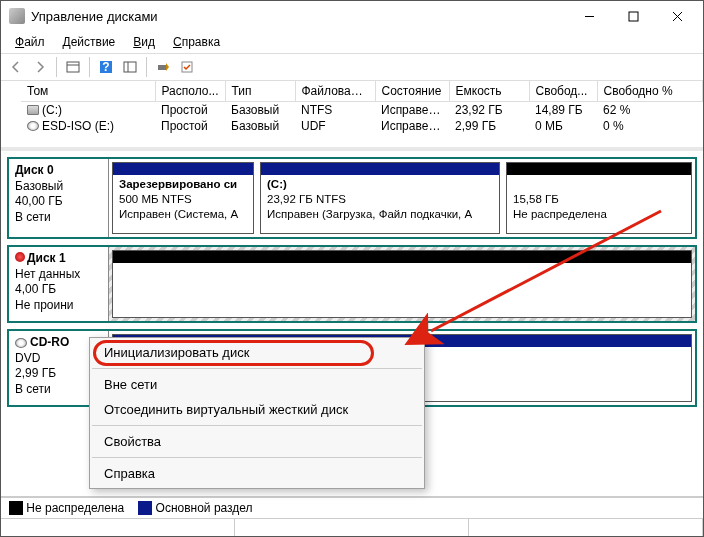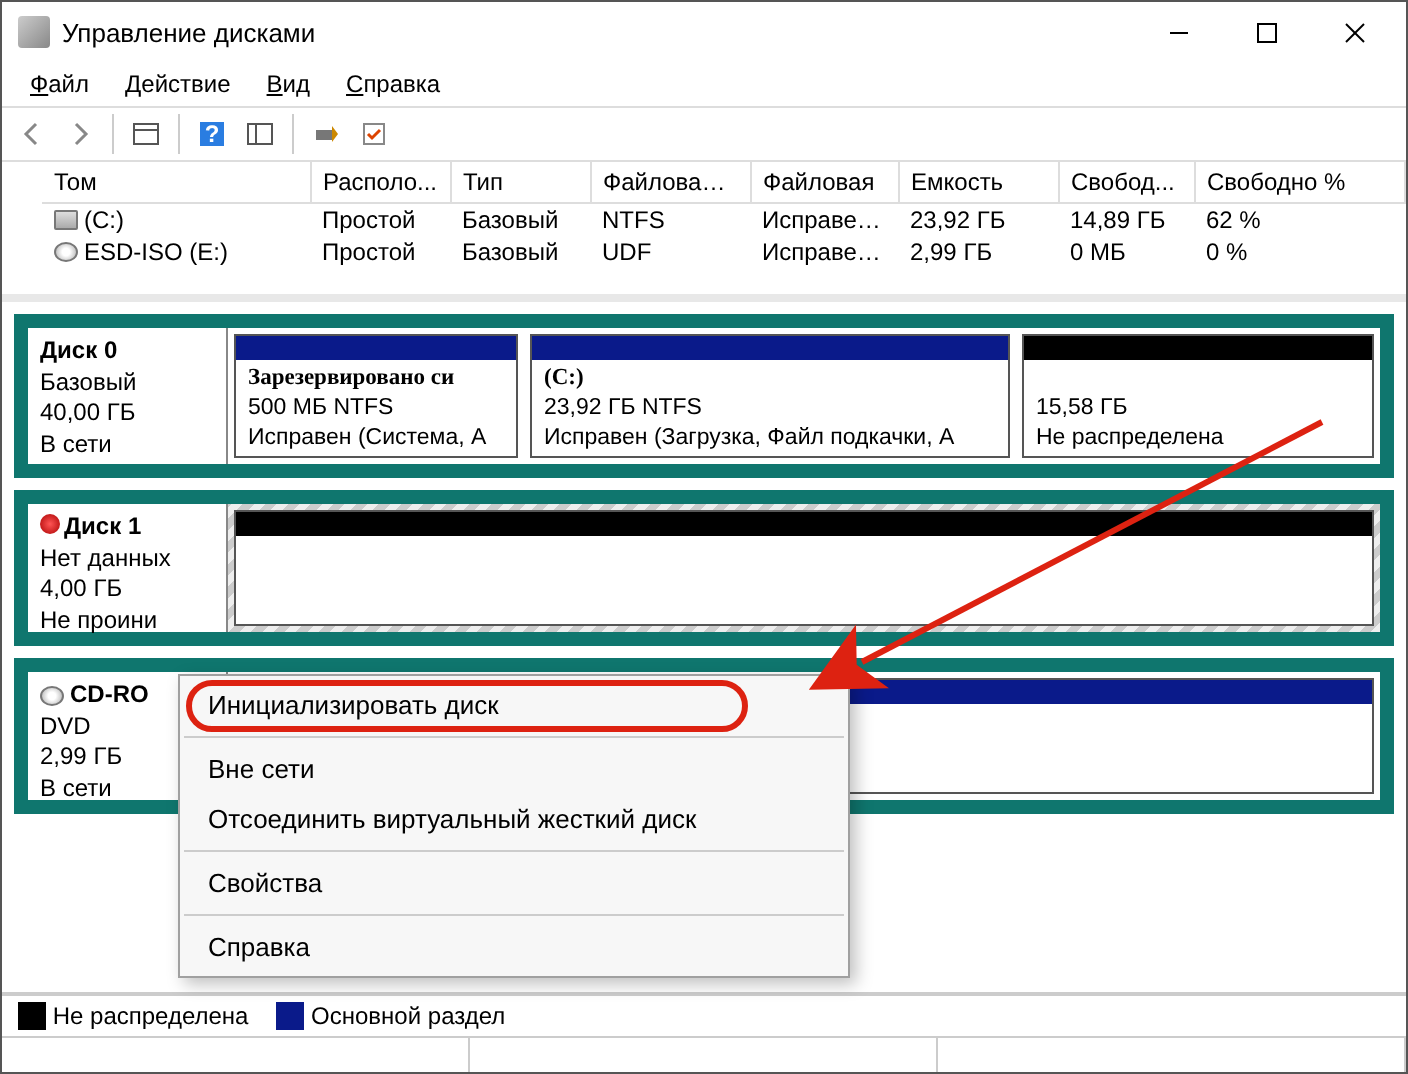--- a/index.html
+++ b/index.html
@@ -17,29 +17,29 @@
 .tb-btn { width: 22px; height: 22px; display: flex; align-items: center; justify-content: center; border: 1px solid transparent; }
 .tb-sep { width: 1px; height: 20px; background: #ccc; margin: 0 3px; }
 .tb-btn svg { width: 16px; height: 16px; }
 .top-pane { height: 70px; border-bottom: 4px solid #e8e8e8; overflow: hidden; padding-left: 20px; }
 table { border-collapse: collapse; width: 100%; table-layout: fixed; }
 th { text-align: left; font-weight: normal; padding: 2px 6px; border-right: 1px solid #ddd; background: #fff; border-bottom: 1px solid #ddd; height: 20px; overflow: hidden; white-space: nowrap; text-overflow: ellipsis; }
 td { padding: 1px 6px; white-space: nowrap; overflow: hidden; text-overflow: ellipsis; height: 16px; }
 .vol-icon { display: inline-block; width: 12px; height: 10px; background: linear-gradient(#ddd,#aaa); border: 1px solid #777; border-radius: 1px; margin-right: 3px; vertical-align: middle; }
 .vol-icon.cd { background: radial-gradient(circle,#fff 30%,#aaa); border-radius: 50%; }
 .bottom-pane { position: relative; }
-.disk-row { display: flex; margin: 6px; border: 7px solid #0f766e; height: 82px; justify-content: flex-end; }
+.disk-row { display: flex; margin: 6px; border: 2px solid #0f766e; height: 82px; justify-content: flex-end; }
 .disk-head { width: 100px; padding: 4px 6px; border-right: 1px solid #888; background: #fff; }
 .disk-head .dname { font-weight: bold; }
 .disk-head div { line-height: 1.3; }
 .part { border: 1px solid #555; margin: 3px; position: relative; padding: 0; background: #fff; flex: 0 0 auto; }
 .part-bar { height: 12px; background: #0a1a8a; }
 .part-bar.unalloc { background: #000; }
 .part-body { padding: 2px 6px; }
-.part-body .pname { font-weight: bold; font-family: Liberation Serif, serif; }
+.part-body .pname { font-weight: bold; }
 .part-body div { white-space: nowrap; overflow: hidden; text-overflow: ellipsis; font-size: 11.5px; line-height: 1.3; }
 .hatch { background: repeating-linear-gradient(135deg,#eee 0,#eee 4px,#ccc 4px,#ccc 8px); }
 .legend { position: absolute; bottom: 18px; left: 0; right: 0; height: 22px; border-top: 2px solid #ccc; display: flex; align-items: center; padding: 0 8px; gap: 14px; background: #fff; }
 .leg-sw { width: 14px; height: 14px; display: inline-block; vertical-align: middle; }
 .statusbar { position: absolute; bottom: 0; left: 0; right: 0; height: 18px; border-top: 1px solid #ccc; display: flex; }
 .statusbar .cell { border-right: 1px solid #ccc; flex: 1; }
 .context-menu { position: absolute; left: 88px; top: 336px; width: 336px; background: #f7f7f7; border: 1px solid #a0a0a0; box-shadow: 3px 3px 8px rgba(0,0,0,0.25); z-index: 20; padding: 2px 0; }
 .ctx-item { padding: 5px 14px; font-size: 13px; }
 .ctx-sep { height: 1px; background: #ccc; margin: 3px 2px; }
 .highlight { position: absolute; left: 92px; top: 339px; width: 281px; height: 26px; border: 3px solid #d21; border-radius: 13px; z-index: 21; pointer-events: none; }
@@ -135,21 +135,21 @@
         <col style="width:80px">
         <col style="width:68px">
         <col>
       </colgroup>
 <thead>
         <tr>
   <th>Том</th>
   <th>Располо...</th>
   <th>Тип</th>
   <th>Файловая с...</th>
-  <th>Файловая</th>
+  <th>Состояние</th>
   <th>Емкость</th>
   <th>Свобод...</th>
   <th>Свободно %</th>
 </tr>
       </thead>
 <tbody>
 <tr>
           <td><span class="vol-icon"></span><span>(C:)</span></td>
           <td>Простой</td>
           <td>Базовый</td>

